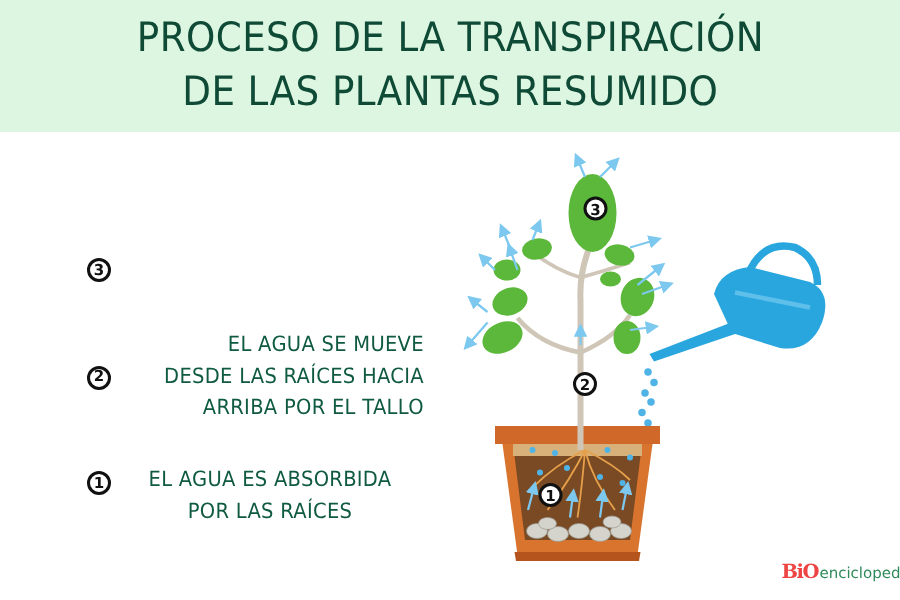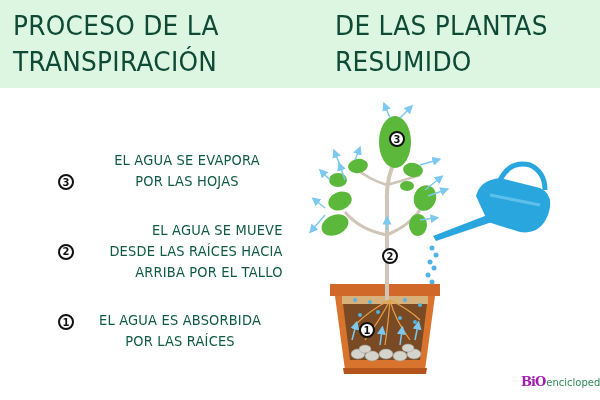--- a/index.html
+++ b/index.html
@@ -2,21 +2,21 @@
 <html><head>
   <meta charset="utf-8">
   <style>
     * { box-sizing: border-box; margin: 0; padding: 0; }
     html, body { width: 600px; height: 400px; overflow: hidden; background: #ffffff; }
     body { position: relative; font-family: "Liberation Sans", "DejaVu Sans", sans-serif; }
 
     .header {
       position: absolute; left: 0; top: 0; width: 600px; height: 88px;
       background: #dcf6e1;
-      display: flex; flex-direction: row; align-items: center; justify-content: center;
+      display: flex; flex-direction: column; align-items: center; justify-content: center;
     }
     .header .line {
       color: #0f4a36; font-size: 27px; line-height: 36px; letter-spacing: 0.3px;
       font-family: "DejaVu Sans", sans-serif; font-weight: normal;
       transform: scaleX(0.92);
     }
 
     .step {
       position: absolute; display: flex; align-items: center;
     }
@@ -30,37 +30,33 @@
       font-family: "DejaVu Sans", sans-serif; letter-spacing: 0.2px;
     }
     .step .txt div { transform: scaleX(0.93); }
 
     .illustration { position: absolute; left: 290px; top: 95px; width: 310px; height: 300px; }
 
     .logo {
       position: absolute; left: 521px; top: 374px; display: flex; align-items: baseline;
       font-family: "DejaVu Sans", sans-serif;
     }
-    .logo .bio { color: #a21caf; font-size: 13px; font-family: "DejaVu Serif", serif; font-weight: bold; letter-spacing: -1px; }
+    .logo .bio { color: #ef4444; font-size: 13px; font-family: "DejaVu Serif", serif; font-weight: bold; letter-spacing: -1px; }
     .logo .enc { color: #2f8a5a; font-size: 10px; margin-left: 1px; }
   </style>
 </head>
 <body>
 
 <div class="header">
   <div class="line">PROCESO DE LA TRANSPIRACIÓN</div>
   <div class="line">DE LAS PLANTAS RESUMIDO</div>
 </div>
 
 <div class="step" style="left:58px; top:150px;">
   <div class="num" style="margin-top:22px;">3</div>
-  <div class="txt" style="margin-left:18px; width:190px;">
-    <div>EL AGUA SE EVAPORA</div>
-    <div>POR LAS HOJAS</div>
-  </div>
 </div>
 
 <div class="step" style="left:58px; top:220px;">
   <div class="num">2</div>
   <div class="txt" style="margin-left:4px; width:212px;text-align:right;">
     <div>EL AGUA SE MUEVE</div>
     <div>DESDE LAS RAÍCES HACIA</div>
     <div>ARRIBA POR EL TALLO</div>
   </div>
 </div>

